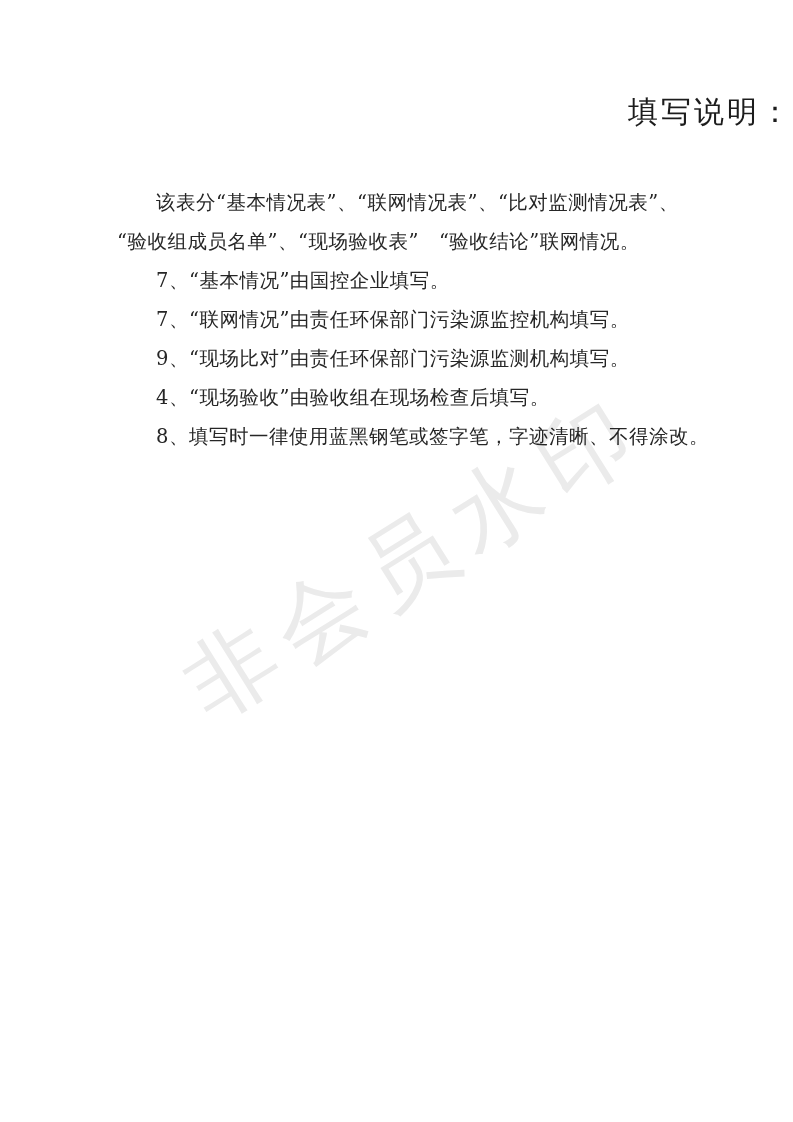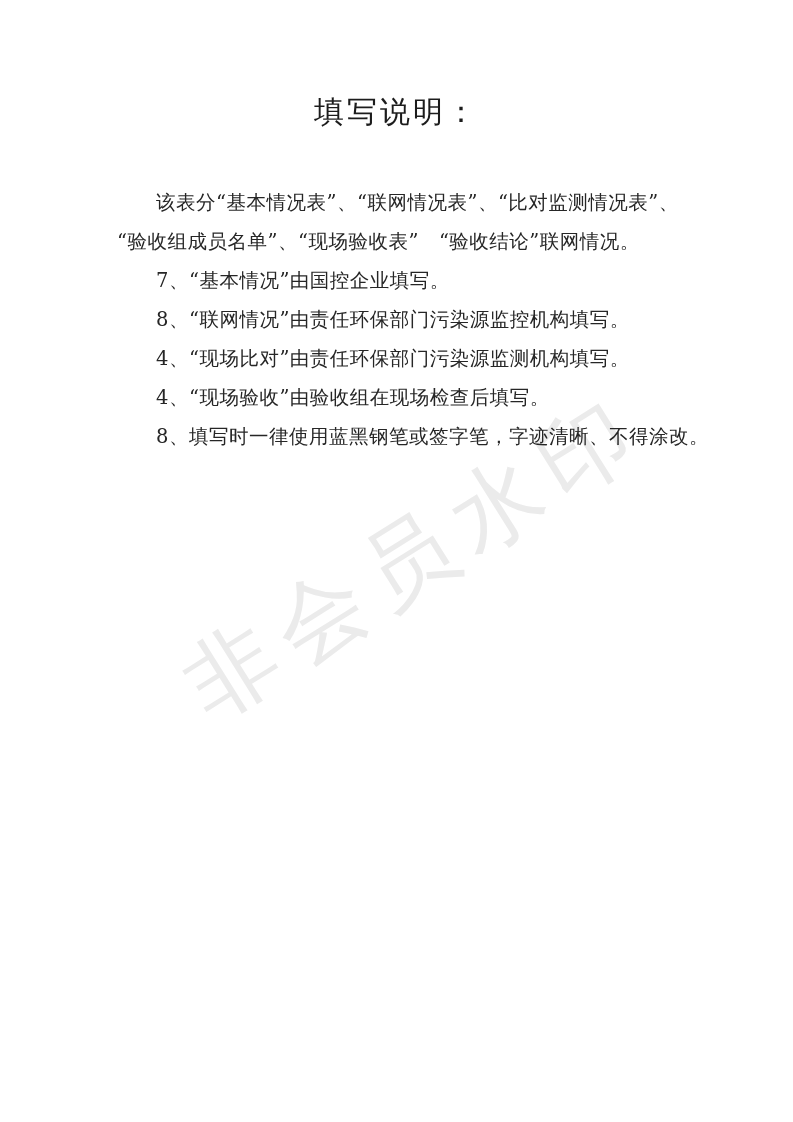--- a/index.html
+++ b/index.html
@@ -32,21 +32,21 @@
     z-index: 0;
     user-select: none;
     pointer-events: none;
   }
   .title {
     position: absolute;
     top: 94px;
     left: 0;
     width: 100%;
     margin: 0;
-    text-align: center;
+    text-align: right;
     font-size: 30px;
     line-height: 36px;
     font-weight: 400;
     letter-spacing: 3px;
     color: #1c1c1c;
     z-index: 1;
   }
   .body-block {
     position: absolute;
     left: 117px;
@@ -73,19 +73,19 @@
 <div class="page">
 
   <div class="watermark">非会员水印</div>
 
   <h1 class="title">填写说明：</h1>
 
   <div class="body-block">
     <p class="line indent">该表分“基本情况表”、“联网情况表”、“比对监测情况表”、</p>
     <p class="line">“验收组成员名单”、“现场验收表”　“验收结论”联网情况。</p>
     <p class="line indent">7、“基本情况”由国控企业填写。</p>
-    <p class="line indent">8、“联网情况”由责任环保部门污染源监控机构填写。</p>
-    <p class="line indent">4、“现场比对”由责任环保部门污染源监测机构填写。</p>
+    <p class="line indent">7、“联网情况”由责任环保部门污染源监控机构填写。</p>
+    <p class="line indent">9、“现场比对”由责任环保部门污染源监测机构填写。</p>
     <p class="line indent">4、“现场验收”由验收组在现场检查后填写。</p>
     <p class="line indent">8、填写时一律使用蓝黑钢笔或签字笔，字迹清晰、不得涂改。</p>
   </div>
 
 </div>
 
 </body></html>

